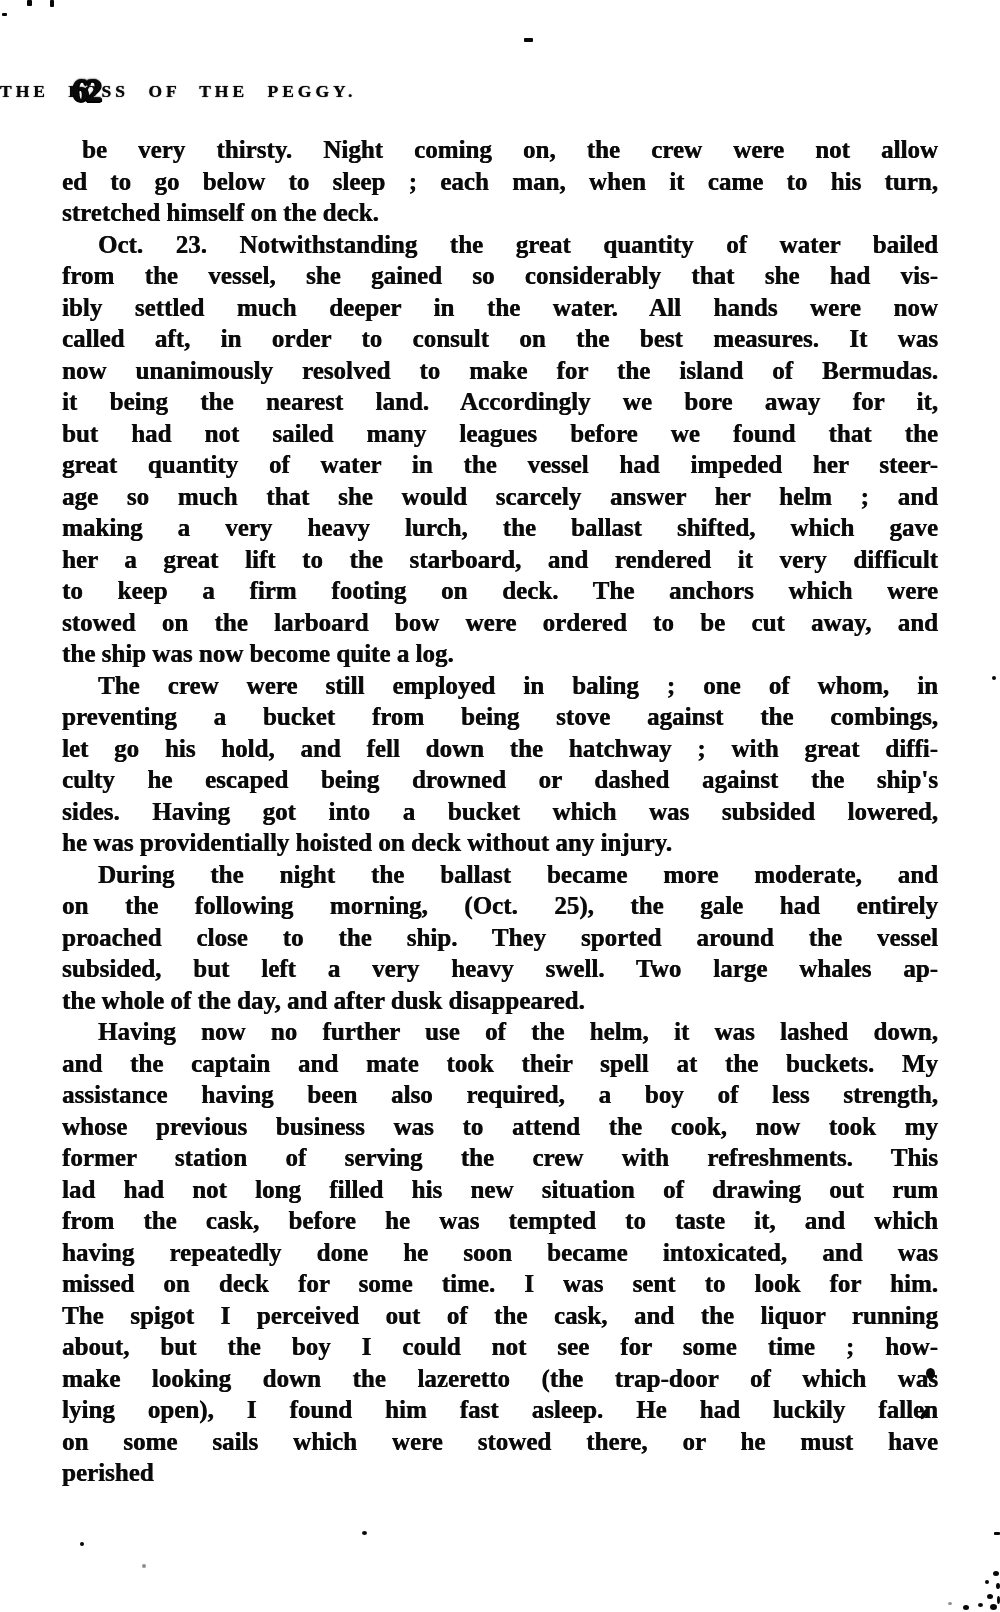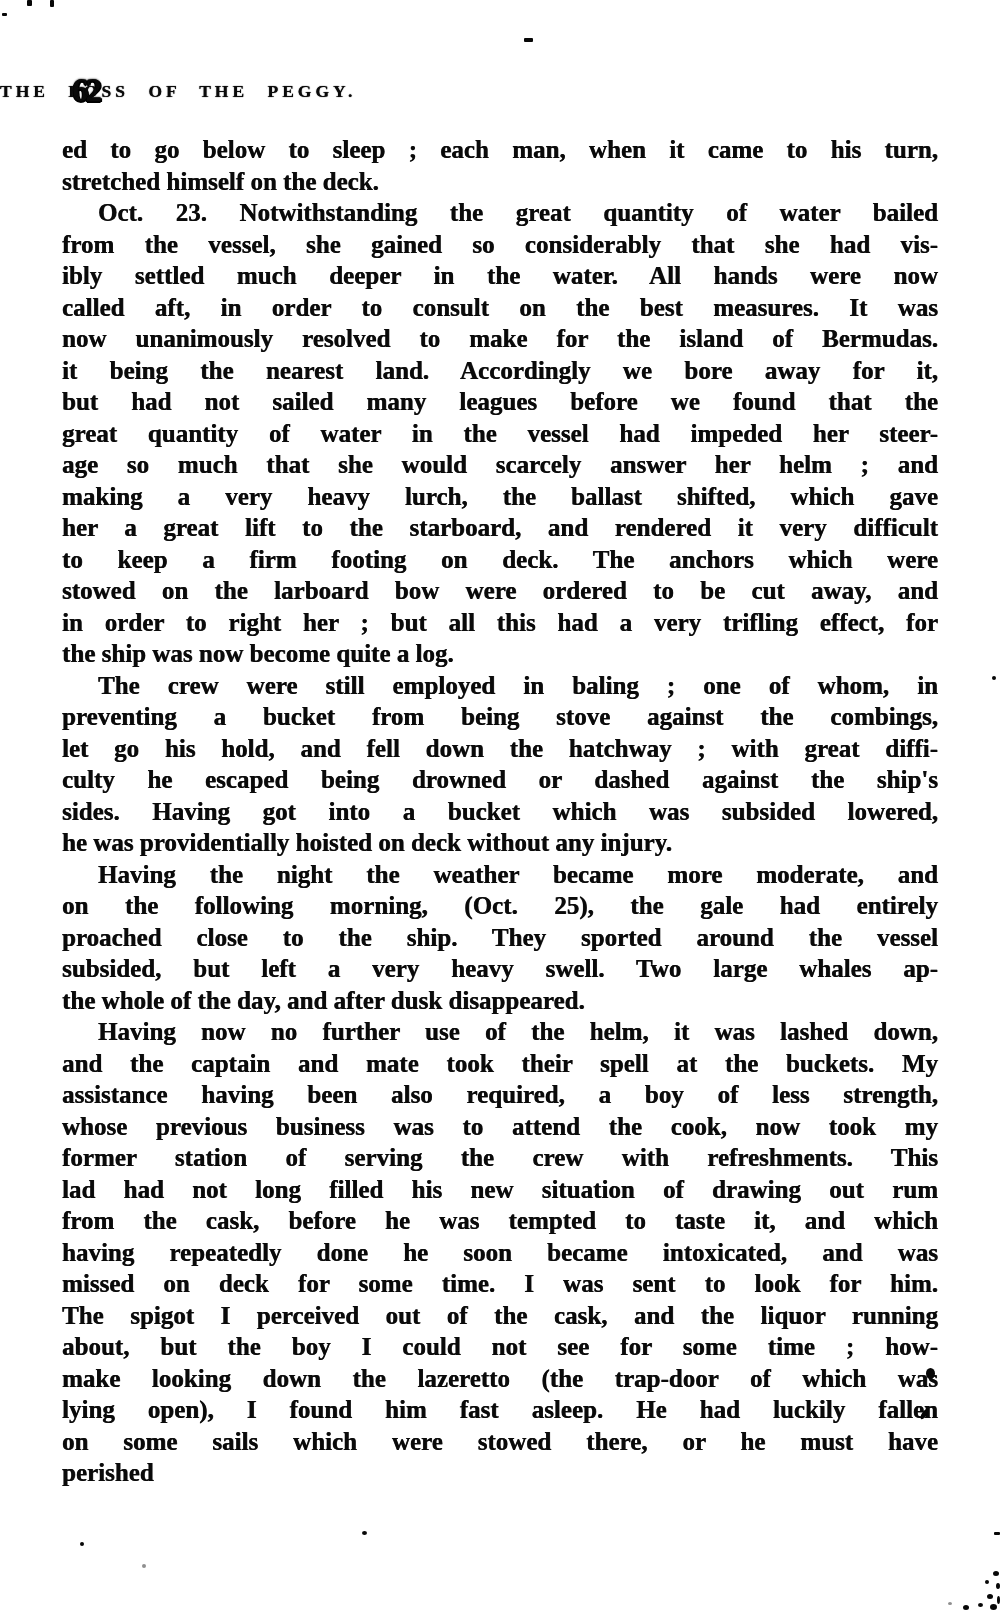--- a/index.html
+++ b/index.html
@@ -38,53 +38,53 @@
 <body>
 
 <div class="page">
 
   <div class="pagenum">62</div>
   <div class="running-header">THE LOSS OF THE PEGGY.</div>
 
   <div class="textblock">
 
     <div class="para">
+      <div class="line ind-sm">be very thirsty.  Night coming on, the crew were not allow</div>
       <div class="line">ed to go below to sleep ; each man, when it came to his turn,</div>
       <div class="line end">stretched himself on the deck.</div>
     </div>
 
     <div class="para">
       <div class="line ind">Oct. 23. Notwithstanding the great quantity of water bailed</div>
       <div class="line">from the vessel, she gained so considerably that she had vis-</div>
       <div class="line">ibly settled much deeper in the water.  All hands were now</div>
       <div class="line">called aft, in order to consult on the best measures.  It was</div>
       <div class="line">now unanimously resolved to make for the island of Bermudas.</div>
       <div class="line">it being the nearest land.  Accordingly we bore away for it,</div>
       <div class="line">but had not sailed many leagues before we found that the</div>
       <div class="line">great quantity of water in the vessel had impeded her steer-</div>
       <div class="line">age so much that she would scarcely answer her helm ; and</div>
       <div class="line">making a very heavy lurch, the ballast shifted, which gave</div>
       <div class="line">her a great lift to the starboard, and rendered it very difficult</div>
       <div class="line">to keep a firm footing on deck.  The anchors which were</div>
       <div class="line">stowed on the larboard bow were ordered to be cut away, and</div>
-      <div class="line">in order to right her ; but all this had a very trifling effect, for</div>
       <div class="line end">the ship was now become quite a log.</div>
     </div>
 
     <div class="para">
       <div class="line ind">The crew were still employed in baling ; one of whom, in</div>
       <div class="line">preventing a bucket from being stove against the combings,</div>
       <div class="line">let go his hold, and fell down the hatchway ; with great diffi-</div>
       <div class="line">culty he escaped being drowned or dashed against the ship's</div>
       <div class="line">sides.  Having got into a bucket which was subsided lowered,</div>
       <div class="line end">he was providentially hoisted on deck without any injury.</div>
     </div>
 
     <div class="para">
-      <div class="line ind">Having the night the weather became more moderate, and</div>
+      <div class="line ind">During the night the ballast became more moderate, and</div>
       <div class="line">on the following morning, (Oct. 25), the gale had entirely</div>
       <div class="line">proached close to the ship.  They sported around the vessel</div>
       <div class="line">subsided, but left a very heavy swell.  Two large whales ap-</div>
       <div class="line end">the whole of the day, and after dusk disappeared.</div>
     </div>
 
     <div class="para">
       <div class="line ind">Having now no further use of the helm, it was lashed down,</div>
       <div class="line">and the captain and mate took their spell at the buckets.  My</div>
       <div class="line">assistance having been also required, a boy of less strength,</div>

